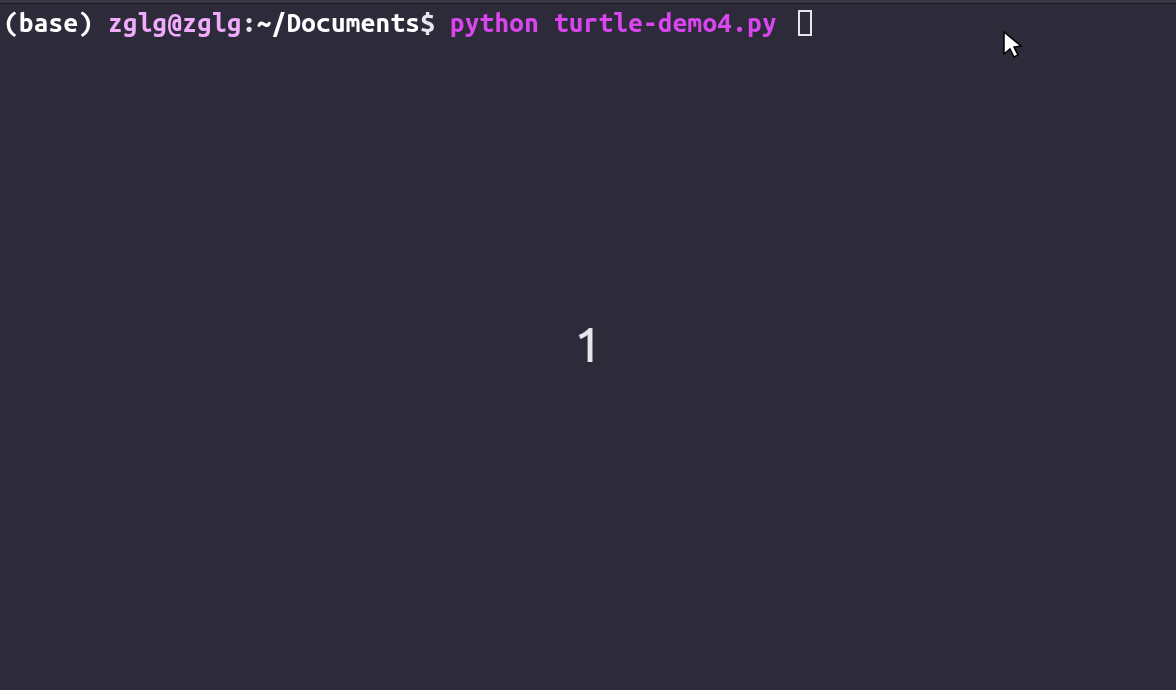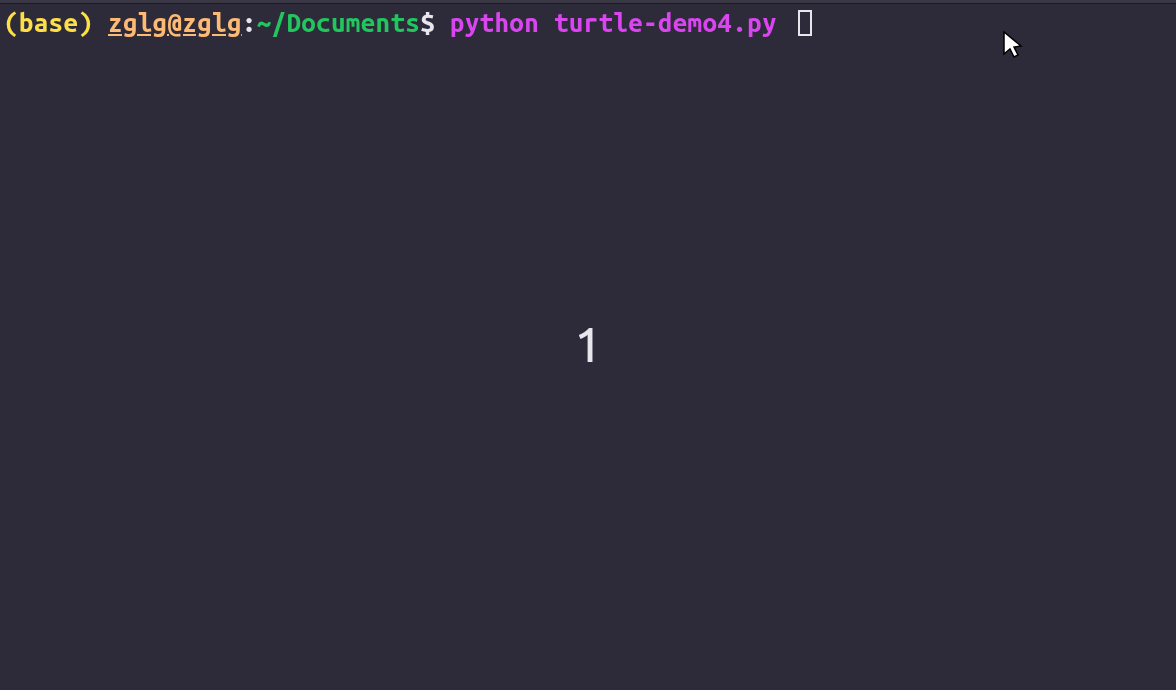--- a/index.html
+++ b/index.html
@@ -30,34 +30,33 @@
     
     .prompt-line {
       font-size: 26px;
       line-height: 30px;
       white-space: pre;
       font-weight: bold;
       letter-spacing: 0.3px;
     }
     
     .env-prefix {
-      color: #fde047;
+      color: #ffffff;
     }
     
     .user-host {
-      color: #fdba74;
-      text-decoration: underline;
+      color: #f0abfc;
     }
     
     .path-sep {
       color: #e8e6ed;
     }
     
     .path {
-      color: #22c55e;
+      color: #ffffff;
     }
     
     .prompt-symbol {
       color: #e8e6ed;
     }
     
     .command {
       color: #d946ef;
     }
     

